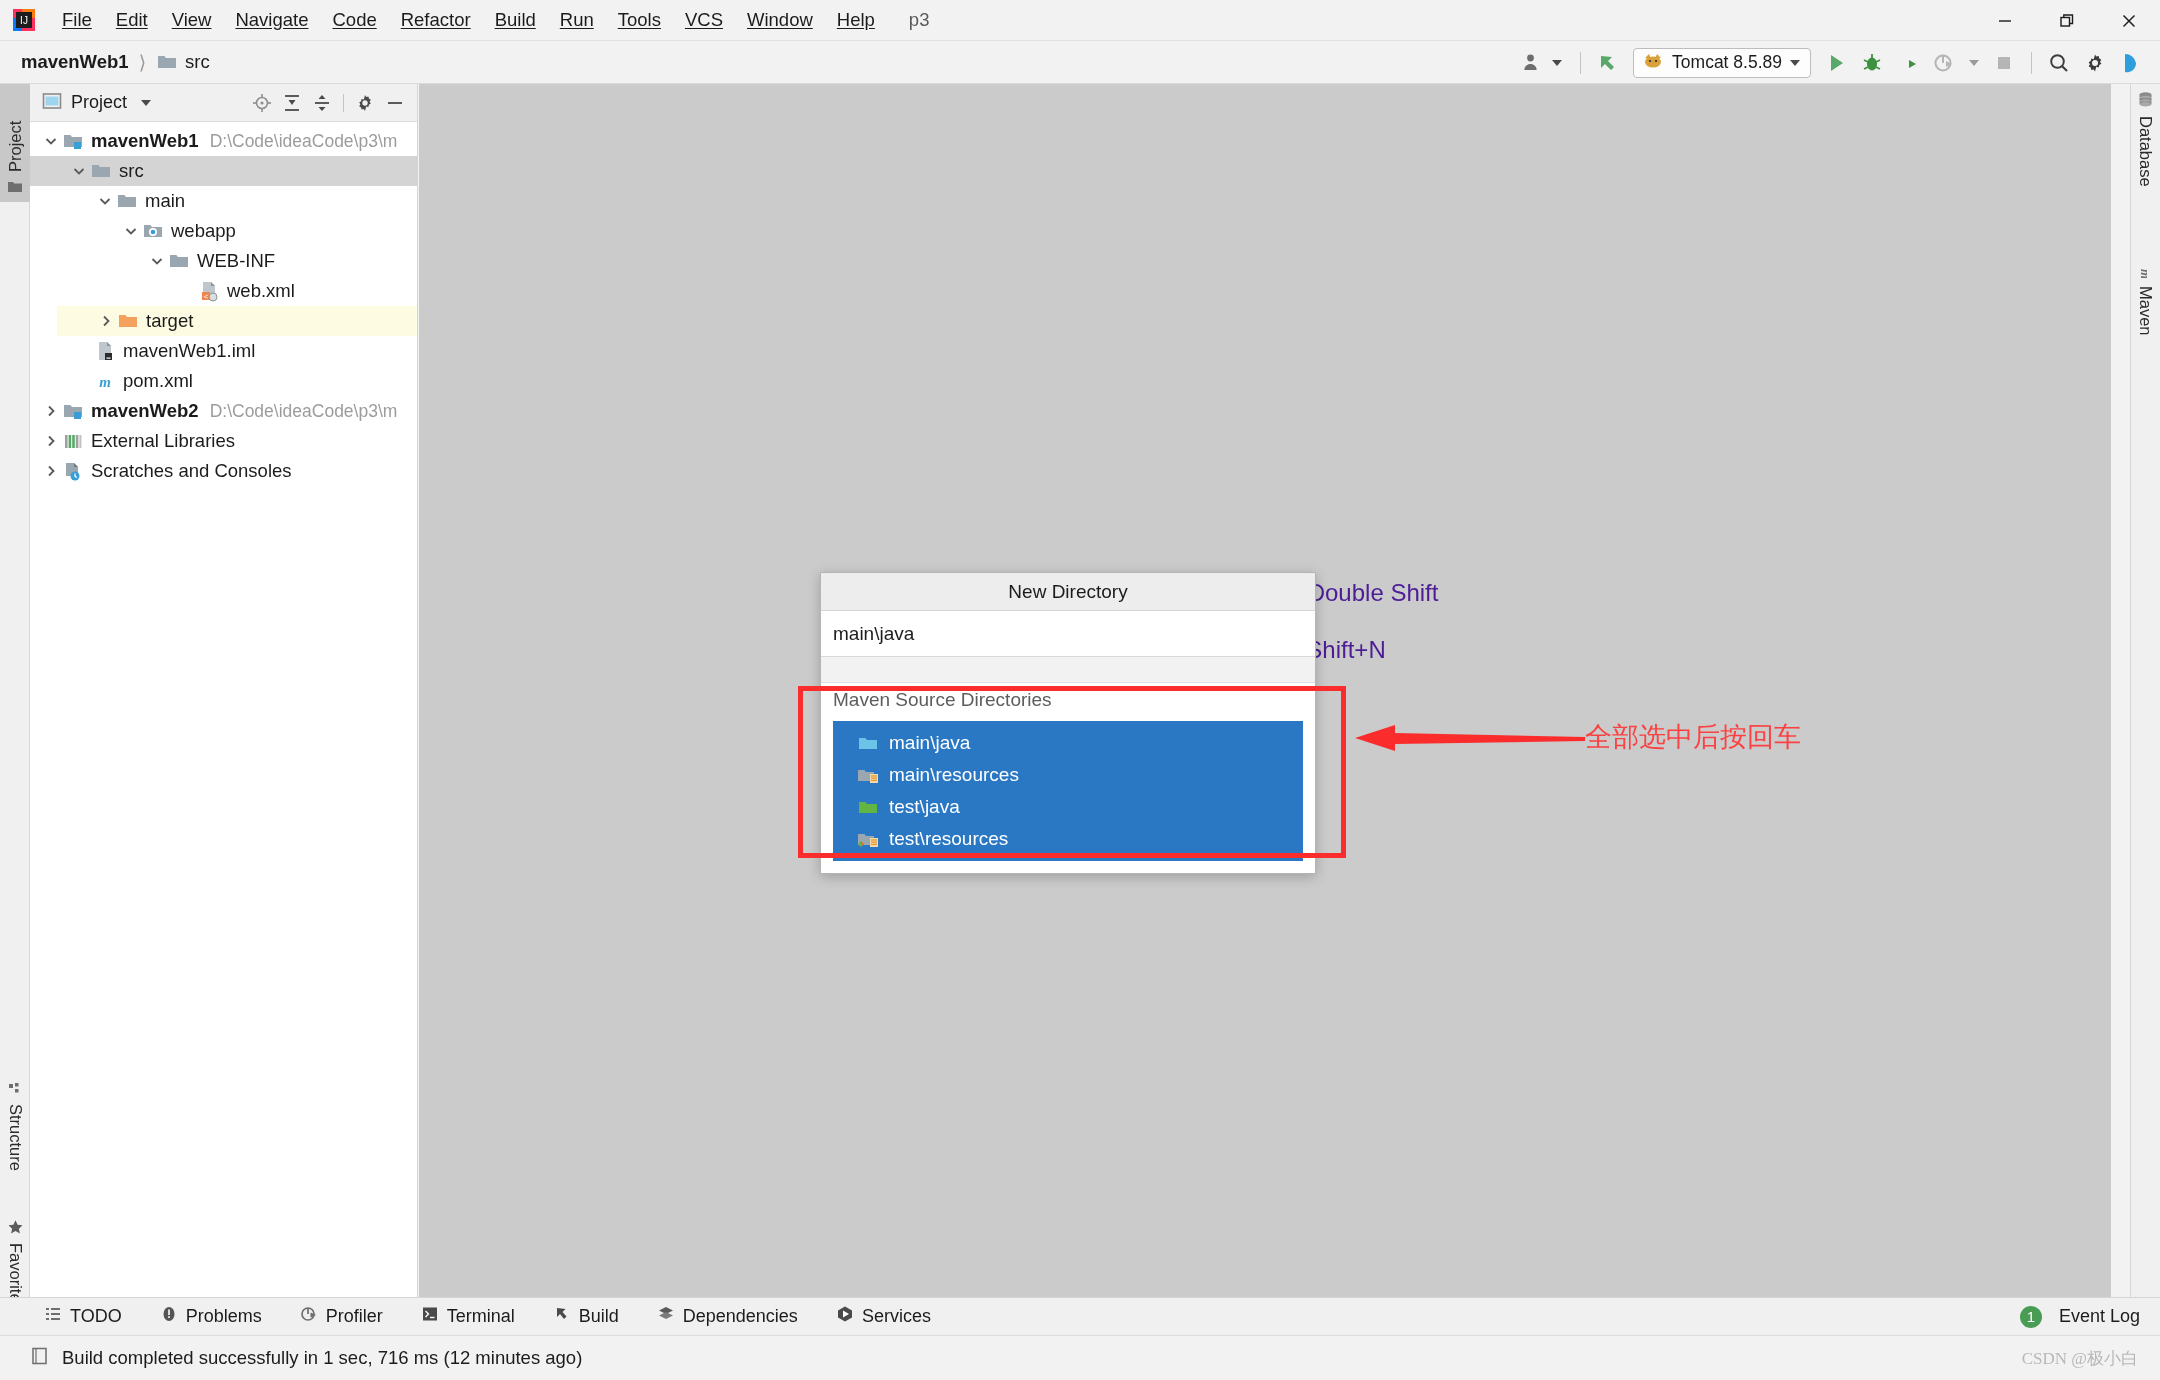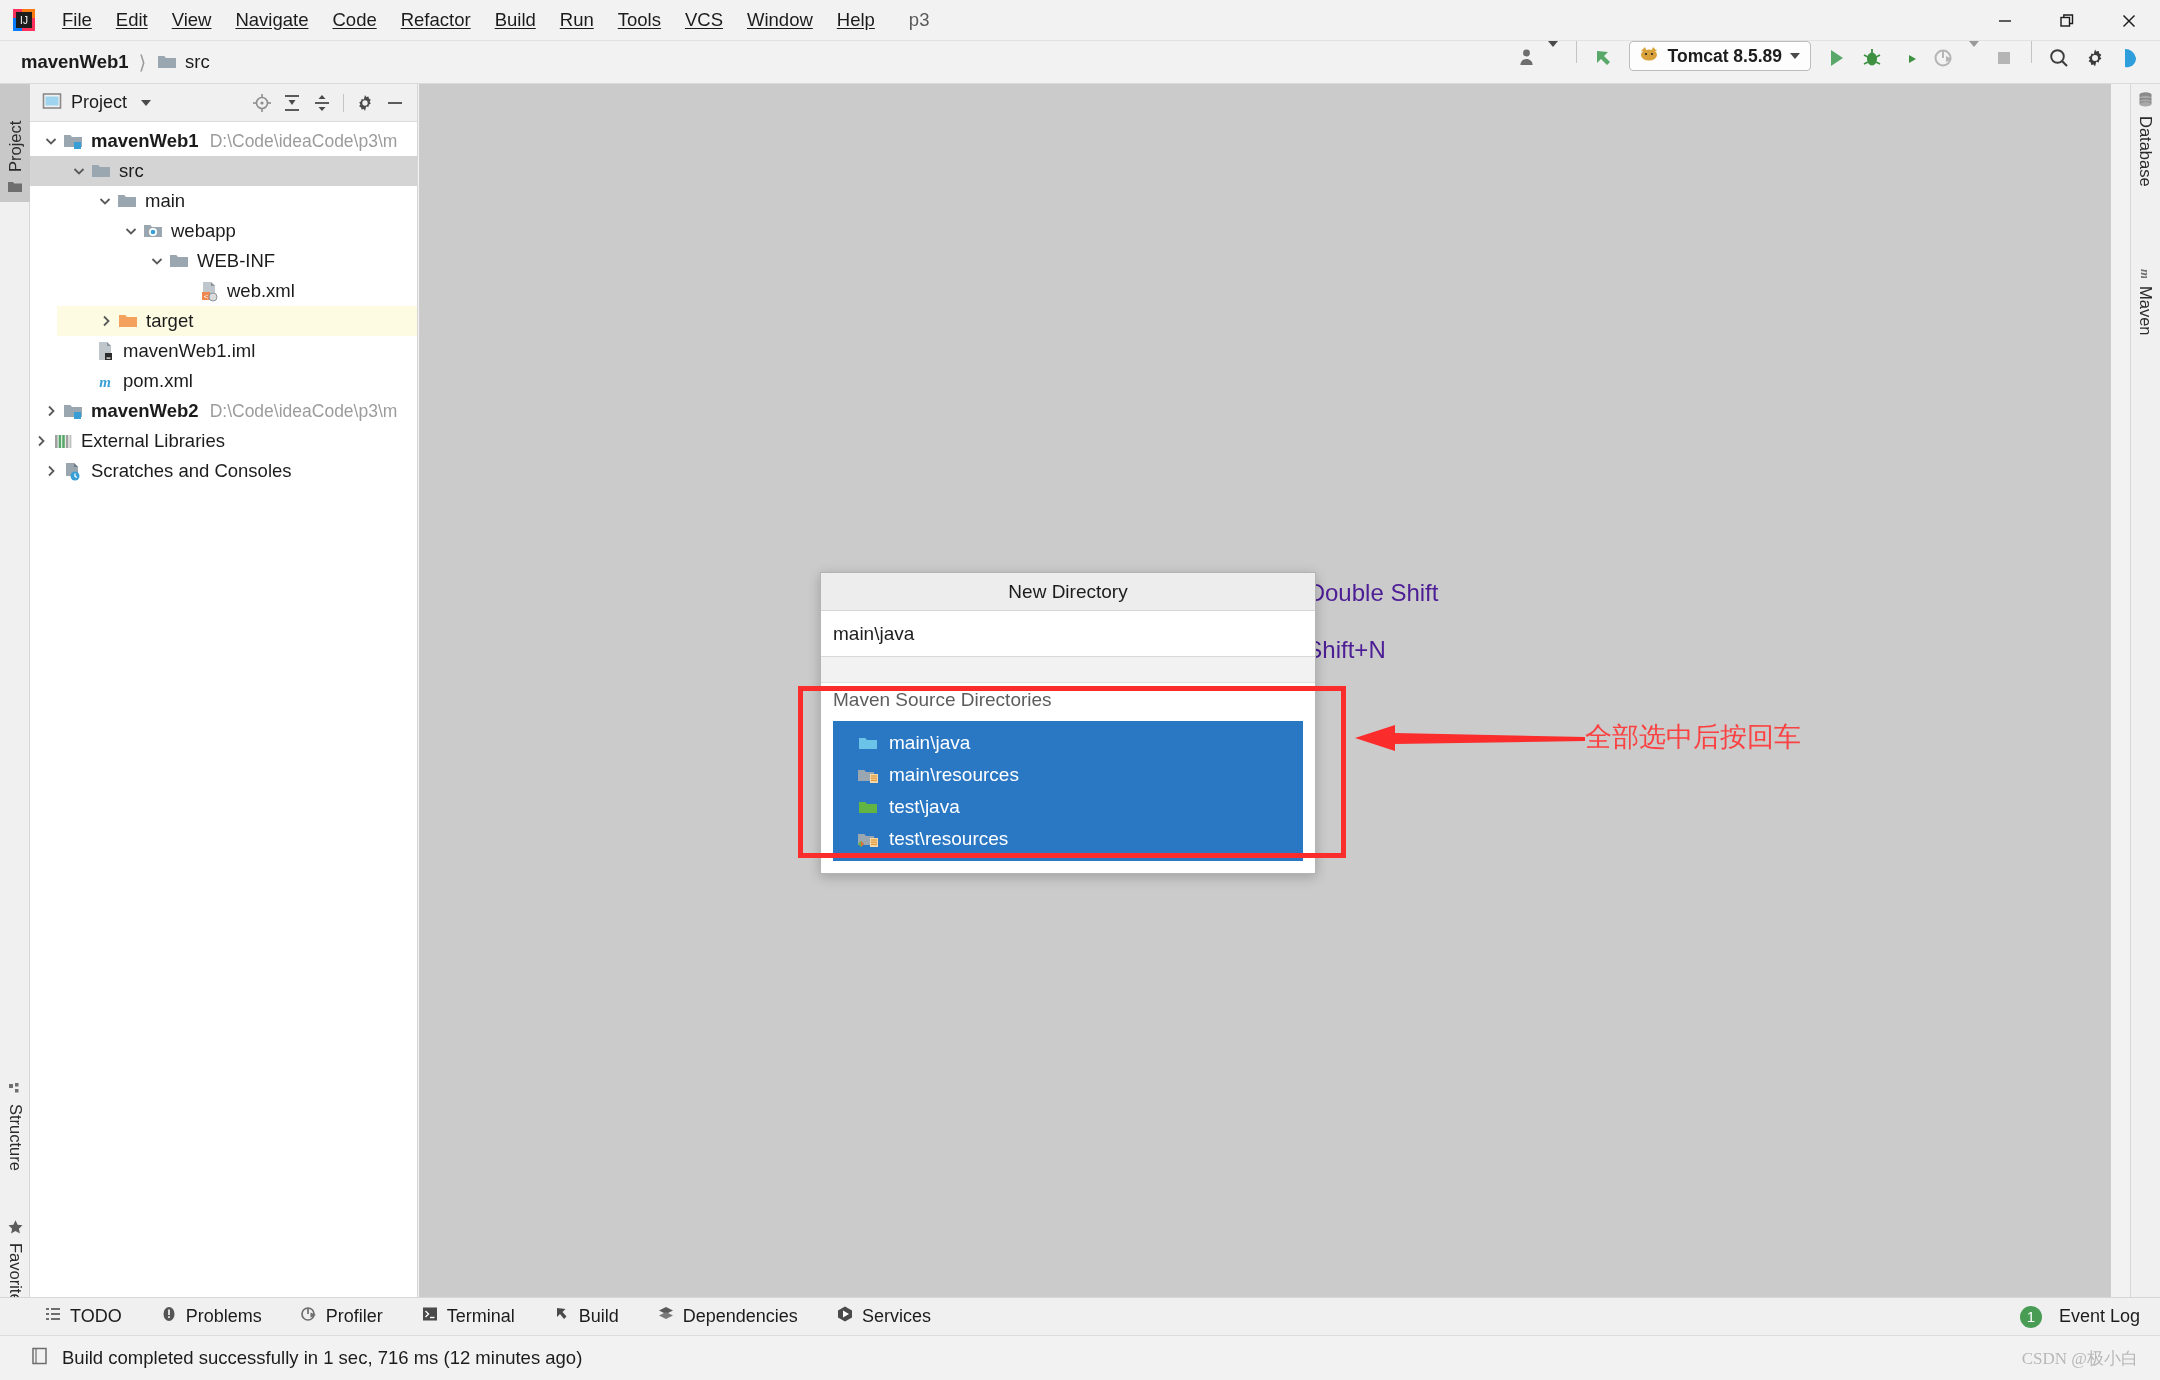--- a/index.html
+++ b/index.html
@@ -49,21 +49,21 @@
   .crumbs { display: flex; align-items: center; margin-left: 16px; gap: 2px; }
   .crumb {
     font-size: 18.5px; color: #1c1c1c; padding: 2px 5px; white-space: nowrap;
     display: flex; align-items: center; gap: 7px;
   }
   .crumb.bold { font-weight: bold; }
   .crumb-sep { color: #9a9a9a; font-size: 19px; padding: 0 3px; }
 
   .tb-right {
     position: absolute; right: 12px; top: 0; height: 43px;
-    display: flex; gap: 2px; font-weight: bold;
+    display: flex; align-items: center; gap: 2px;
   }
   .tb-btn {
     width: 34px; height: 34px; display: flex; align-items: center;
     justify-content: center; cursor: default; border-radius: 3px;
   }
   .tb-sep { width: 1px; height: 22px; background: #c4c4c4; margin: 0 8px; }
   .run-config {
     display: flex; align-items: center; gap: 8px;
     border: 1px solid #bdbdbd; border-radius: 4px; background: #fdfdfd;
     height: 30px; padding: 0 10px 0 8px; margin: 0 6px; cursor: default;
@@ -590,21 +590,21 @@
         <span class="ticon">
           <svg width="22" height="22" viewBox="0 0 22 22">
               <path d="M2 5h6.3l1.7 2H20v10H2z" fill="#9aa7b0"></path>
               <rect x="12" y="12" width="7" height="7" fill="#389fd6"></rect>
             </svg>
         </span>
         <span class="tlabel bold">mavenWeb2</span>
         <span class="tpath">D:\Code\ideaCode\p3\m</span>
       </div>
 
-      <div class="trow" style="">
+      <div class="trow" style="padding-left:10px;">
         <span class="twist">
           <svg width="14" height="14" viewBox="0 0 14 14">
               <polyline points="5,2.5 9.5,7 5,11.5" fill="none" stroke="#5a5a5a" stroke-width="1.8"></polyline>
             </svg>
         </span>
         <span class="ticon">
           <svg width="22" height="22" viewBox="0 0 22 22">
             <rect x="3" y="5" width="2.6" height="13" fill="#a0a0a0"></rect>
             <rect x="6.6" y="5" width="2.6" height="13" fill="#59a869"></rect>
             <rect x="10.2" y="5" width="2.6" height="13" fill="#59a869"></rect>

